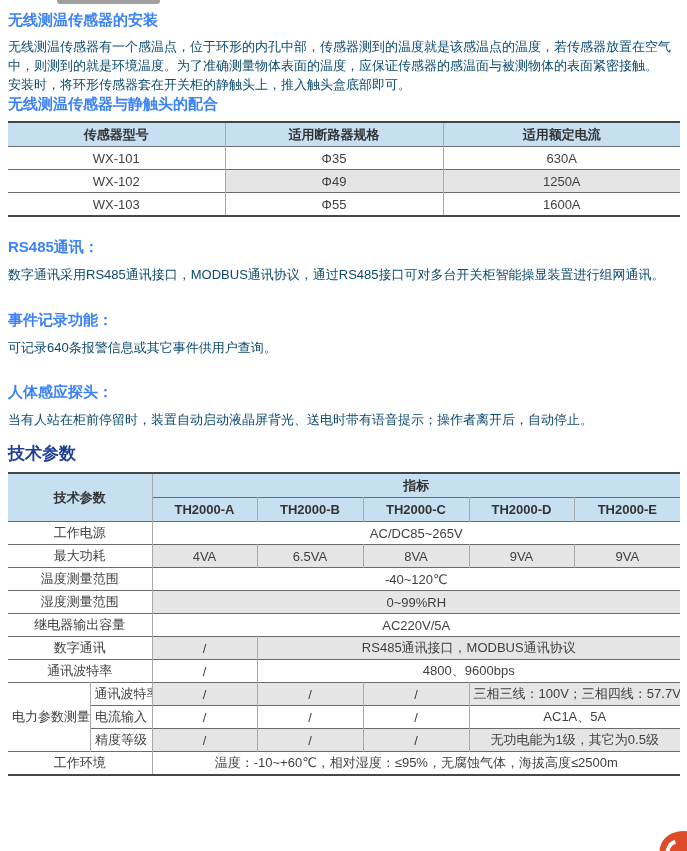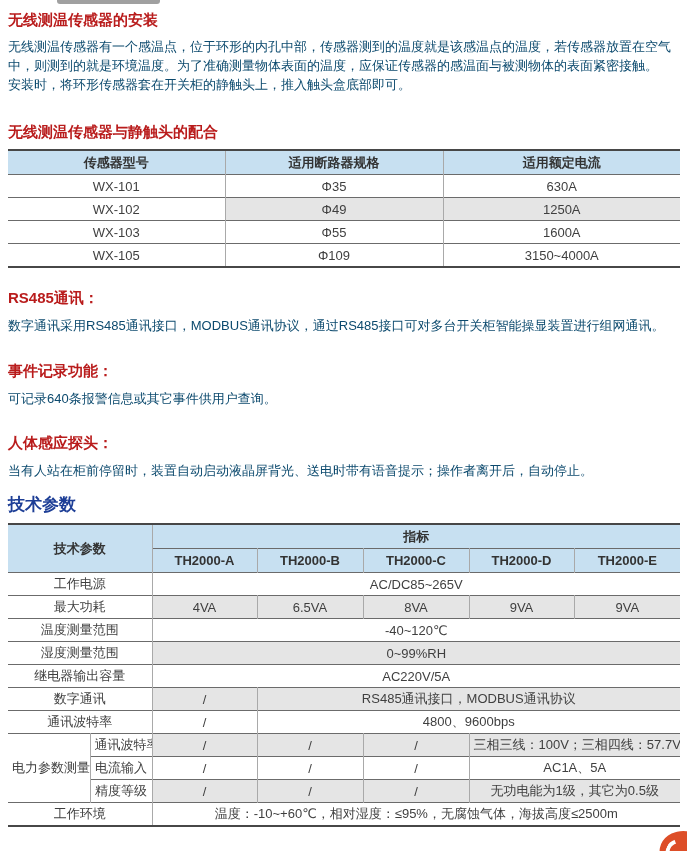--- a/index.html
+++ b/index.html
@@ -4,23 +4,23 @@
 <style>
   html,body { margin:0; padding:0; background:#fff; }
   .page {
     position:relative; width:687px; height:851px; background:#ffffff;
     font-family:"Liberation Sans","DejaVu Sans",sans-serif; color:#3f3f3f;
     overflow:hidden;
   }
   .content { padding:0 7px 0 8px; }
 
   
-  .sec-title { font-size:15px; font-weight:700; color:#b91c1c; margin:0; line-height:20px; }
+  .sec-title { font-size:15px; font-weight:700; color:#3b82f6; margin:0; line-height:20px; }
   .t-install { padding-top:10px; margin-bottom:7px; }
-  .t-match   { margin-top:28px; margin-bottom:7px; }
+  .t-match   { margin-bottom:7px; }
   .t-rs485   { margin-top:20px; margin-bottom:8px; }
   .t-events  { margin-top:26px; margin-bottom:8px; }
   .t-human   { margin-top:25px; margin-bottom:8px; }
   .t-tech    { margin-top:13px; margin-bottom:7px; font-size:17px; color:#1d3e96; line-height:23px; }
   .body-text { font-size:13px; line-height:19px; color:#0c4a6e; margin:0; }
 
   
   table { border-collapse:collapse; table-layout:fixed; width:672px; font-size:13px; color:#3f3f3f; }
   .tbl  { border-top:2px solid #474747; border-bottom:2px solid #474747; }
   .tbl th, .tbl td {
@@ -90,25 +90,20 @@
         </tr>
         <tr>
           <td>WX-102</td>
           <td class="cream">Φ49</td>
           <td class="cream">1250A</td>
         </tr>
         <tr>
           <td>WX-103</td>
           <td>Φ55</td>
           <td>1600A</td>
-        </tr>
-        <tr>
-          <td>WX-105</td>
-          <td>Φ109</td>
-          <td>3150~4000A</td>
         </tr>
       </tbody>
     </table>
 
     <h2 class="sec-title t-rs485">RS485通讯：</h2>
     <p class="body-text">数字通讯采用RS485通讯接口，MODBUS通讯协议，通过RS485接口可对多台开关柜智能操显装置进行组网通讯。</p>
 
     <h2 class="sec-title t-events">事件记录功能：</h2>
     <p class="body-text">可记录640条报警信息或其它事件供用户查询。</p>
 

